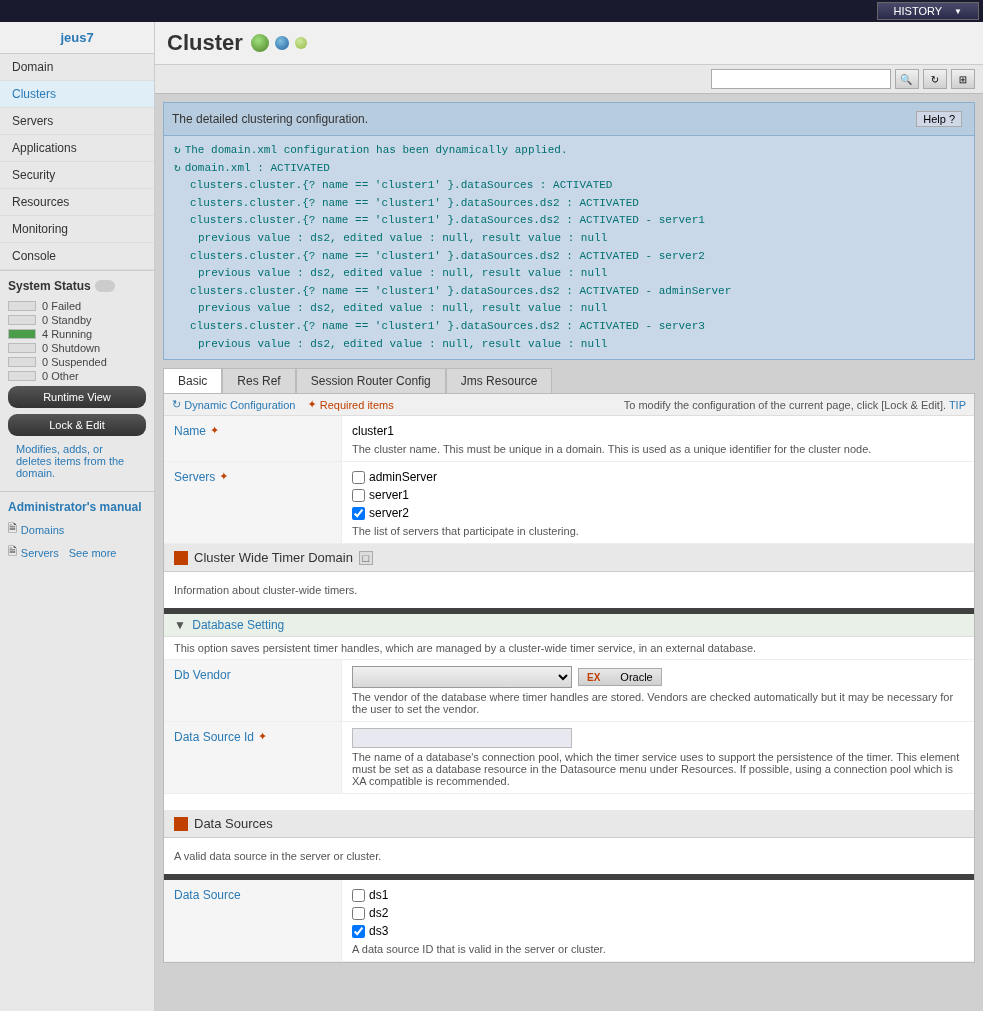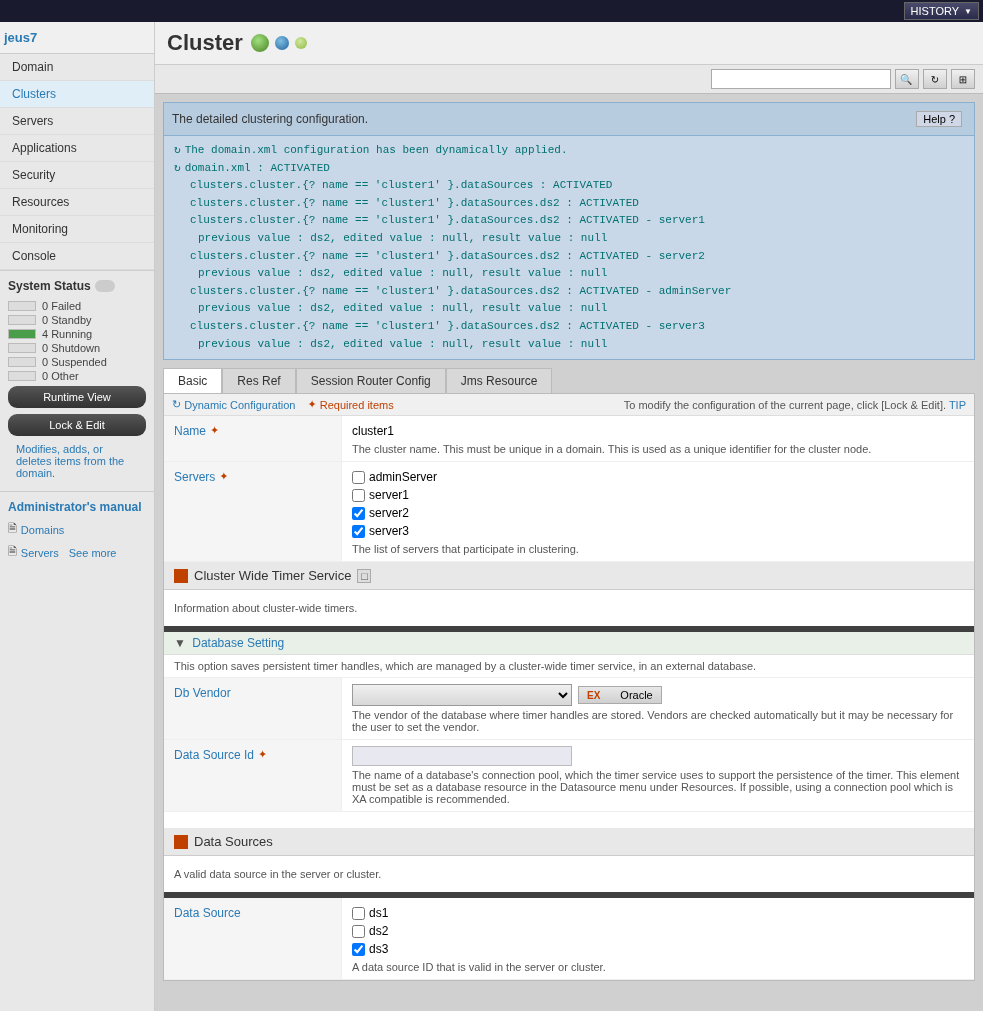--- a/index.html
+++ b/index.html
@@ -1,28 +1,28 @@
 <!DOCTYPE html>
 <html><head>
   <meta charset="utf-8">
   <style>
     * { box-sizing: border-box; margin: 0; padding: 0; }
     body { font-family: Arial, sans-serif; font-size: 12px; background: #d4d4d4; display: flex; flex-direction: column; height: 1011px; overflow: hidden; }
     
     
     .top-bar { background: #1a1a2e; height: 22px; display: flex; justify-content: flex-end; align-items: center; padding-right: 4px; }
-    .history-btn { background: linear-gradient(to bottom, #4a4a6a, #2a2a4a); color: #fff; font-size: 11px; border: 1px solid #666; padding: 2px 6px; cursor: pointer; display: flex; align-items: center; gap: 5px; }
+    .history-btn { background: linear-gradient(to bottom, #4a4a6a, #2a2a4a); color: #fff; font-size: 11px; border: 1px solid #666; padding: 2px 16px; cursor: pointer; display: flex; align-items: center; gap: 12px; }
     .history-btn .arrow { font-size: 8px; }
 
     
     .main-layout { display: flex; flex: 1; overflow: hidden; }
 
     
     .sidebar { width: 155px; background: #e8e8e8; border-right: 1px solid #ccc; display: flex; flex-direction: column; overflow-y: auto; flex-shrink: 0; }
-    .sidebar-username { padding: 8px 4px; color: #2a7ab5; font-size: 13px; font-weight: bold; border-bottom: 1px solid #ccc; background: #f0f0f0; }
+    .sidebar-username { text-align: center; padding: 8px 4px; color: #2a7ab5; font-size: 13px; font-weight: bold; border-bottom: 1px solid #ccc; background: #f0f0f0; }
     .sidebar-nav-item { padding: 6px 12px; color: #333; cursor: pointer; border-bottom: 1px solid #ddd; }
     .sidebar-nav-item.active { color: #2a7ab5; font-weight: normal; background: #e0eef8; }
     .system-status { padding: 8px; border-top: 1px solid #ccc; }
     .system-status-title { font-weight: bold; font-size: 12px; color: #333; display: flex; align-items: center; gap: 4px; margin-bottom: 6px; }
     .status-toggle { width: 20px; height: 12px; background: #ccc; border-radius: 6px; display: inline-block; }
     .status-row { display: flex; align-items: center; gap: 6px; padding: 1px 0; }
     .status-bar { width: 28px; height: 10px; background: #ddd; border: 1px solid #bbb; }
     .status-bar.green { background: #4a9e4a; }
     .status-text { font-size: 11px; color: #444; }
     .action-btn { width: 100%; background: linear-gradient(to bottom, #555, #333); color: #fff; border: none; padding: 5px; cursor: pointer; font-size: 11px; margin: 3px 0; border-radius: 9px; }
@@ -266,31 +266,27 @@
             <span>adminServer</span>
           </div>
           <div class="checkbox-row">
             <input type="checkbox" style="">
             <span>server1</span>
           </div>
           <div class="checkbox-row">
             <input type="checkbox" checked="" style="">
             <span>server2</span>
           </div>
-          <div class="checkbox-row">
-            <input type="checkbox" checked="" style="">
-            <span>server3</span>
-          </div>
           <div class="form-desc">The list of servers that participate in clustering.</div>
         </div>
       </div>
 
       <div class="section-header">
         <span class="section-icon"></span>
-        <span style="font-size:13px;color:#333;">Cluster Wide Timer Service</span>
+        <span style="font-size:13px;color:#333;">Cluster Wide Timer Domain</span>
         <span class="section-toggle">□</span>
       </div>
       <div class="section-desc">Information about cluster-wide timers.</div>
 
       <div class="subsection-header">
         <span class="subsection-arrow">▼</span>
         <a href="#">Database Setting</a>
       </div>
       <div class="subsection-desc">This option saves persistent timer handles, which are managed by a cluster-wide timer service, in an external database.</div>
 

